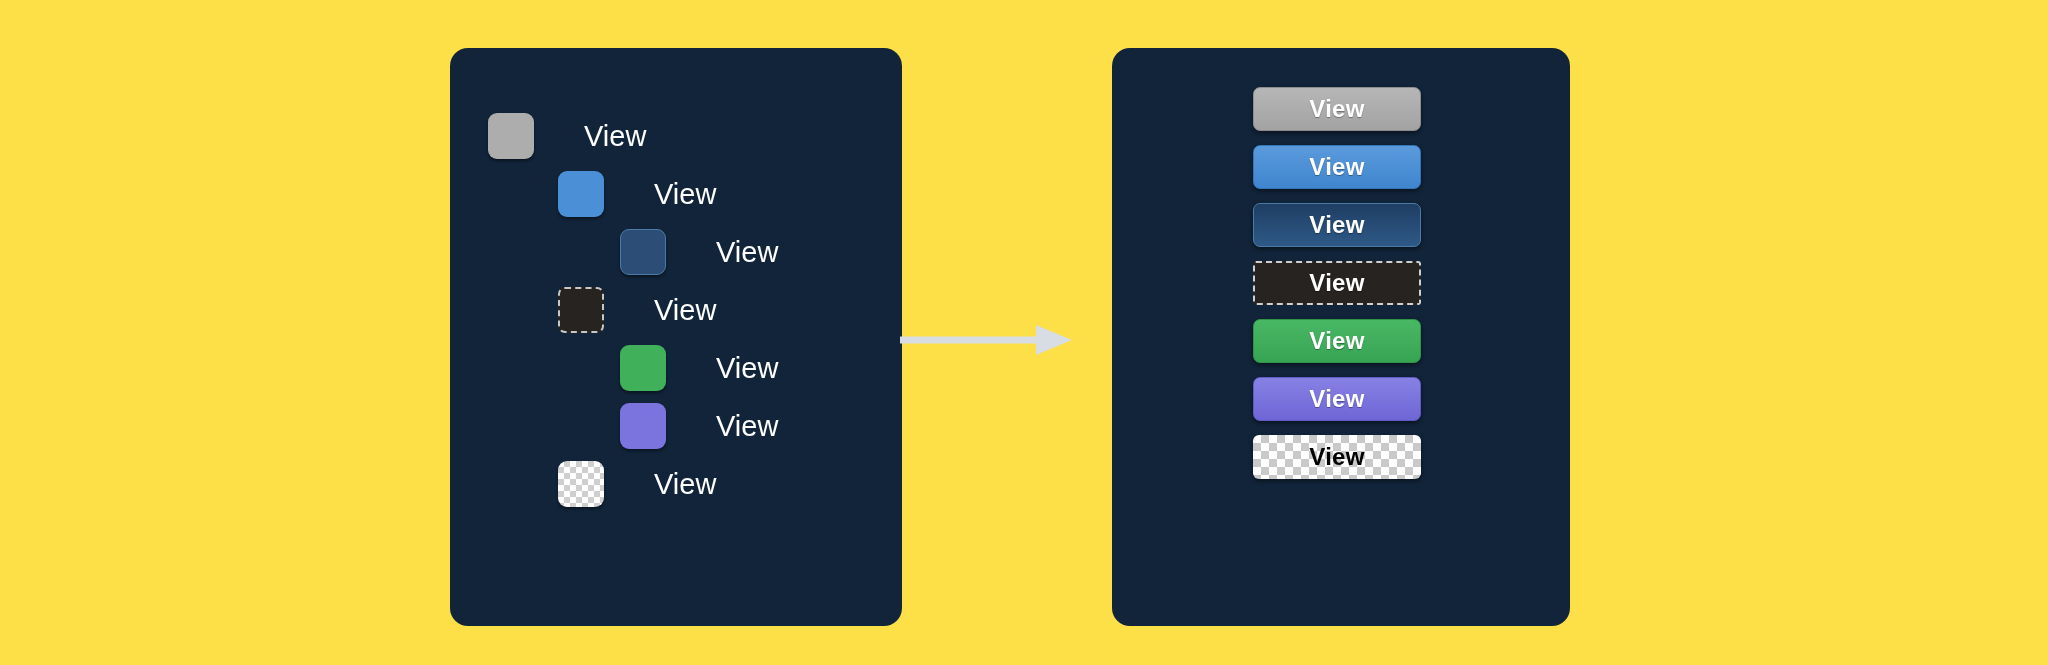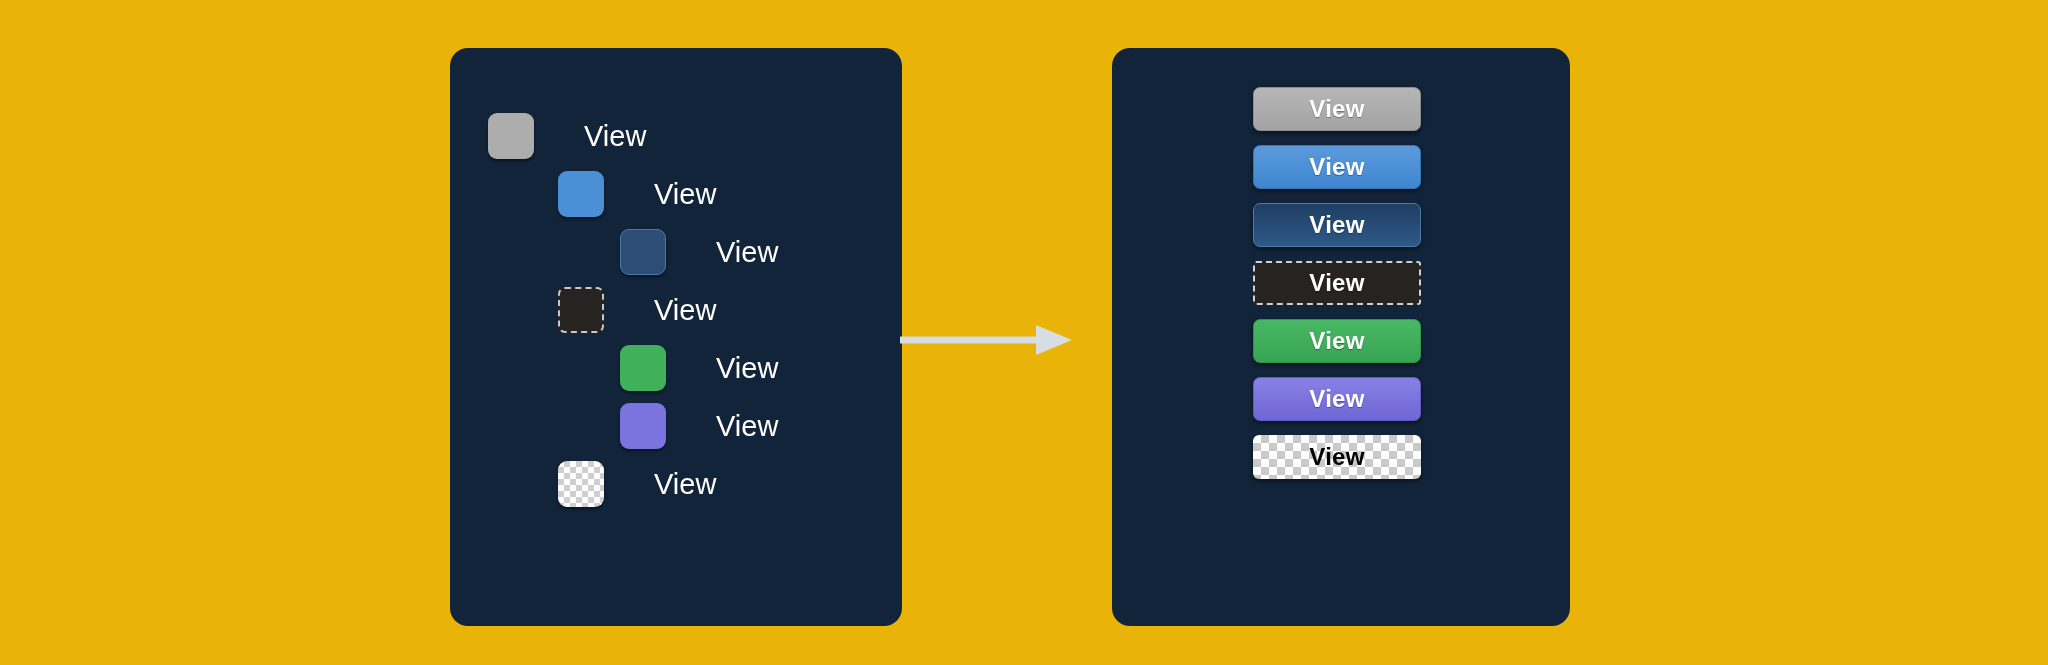--- a/index.html
+++ b/index.html
@@ -14,21 +14,21 @@
     overflow: hidden;
     font-family: "Liberation Sans", sans-serif;
     position: relative;
   }
 
   #stage {
     position: absolute;
     left: 0; top: 0;
     width: 2048px;
     height: 665px;
-    background: #eab308;
+    background: #fde047;
   }
 
   
   .panel {
     position: absolute;
     background: #11243a;
     border-radius: 18px;
   }
   #panel-hierarchy {
     left: 450px;

